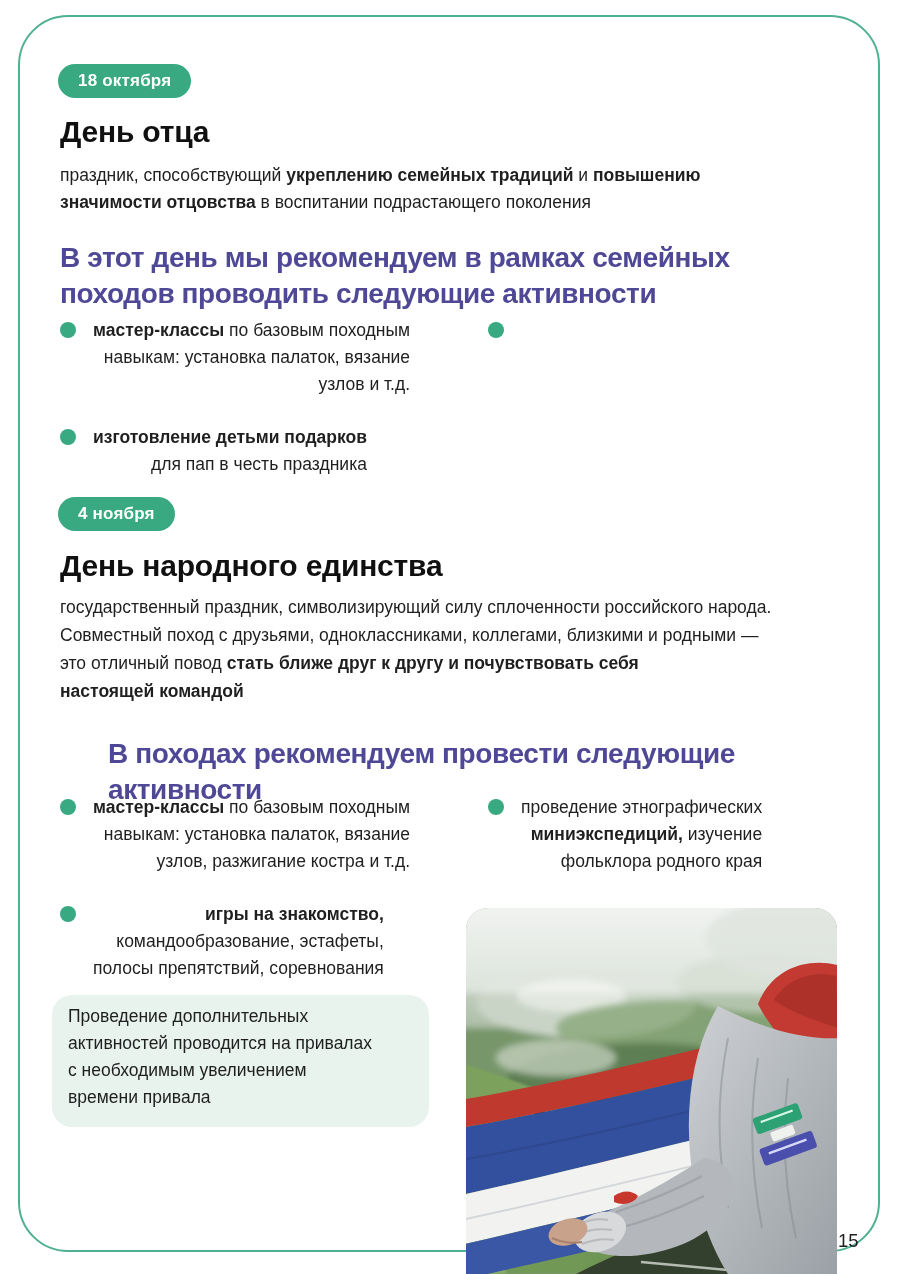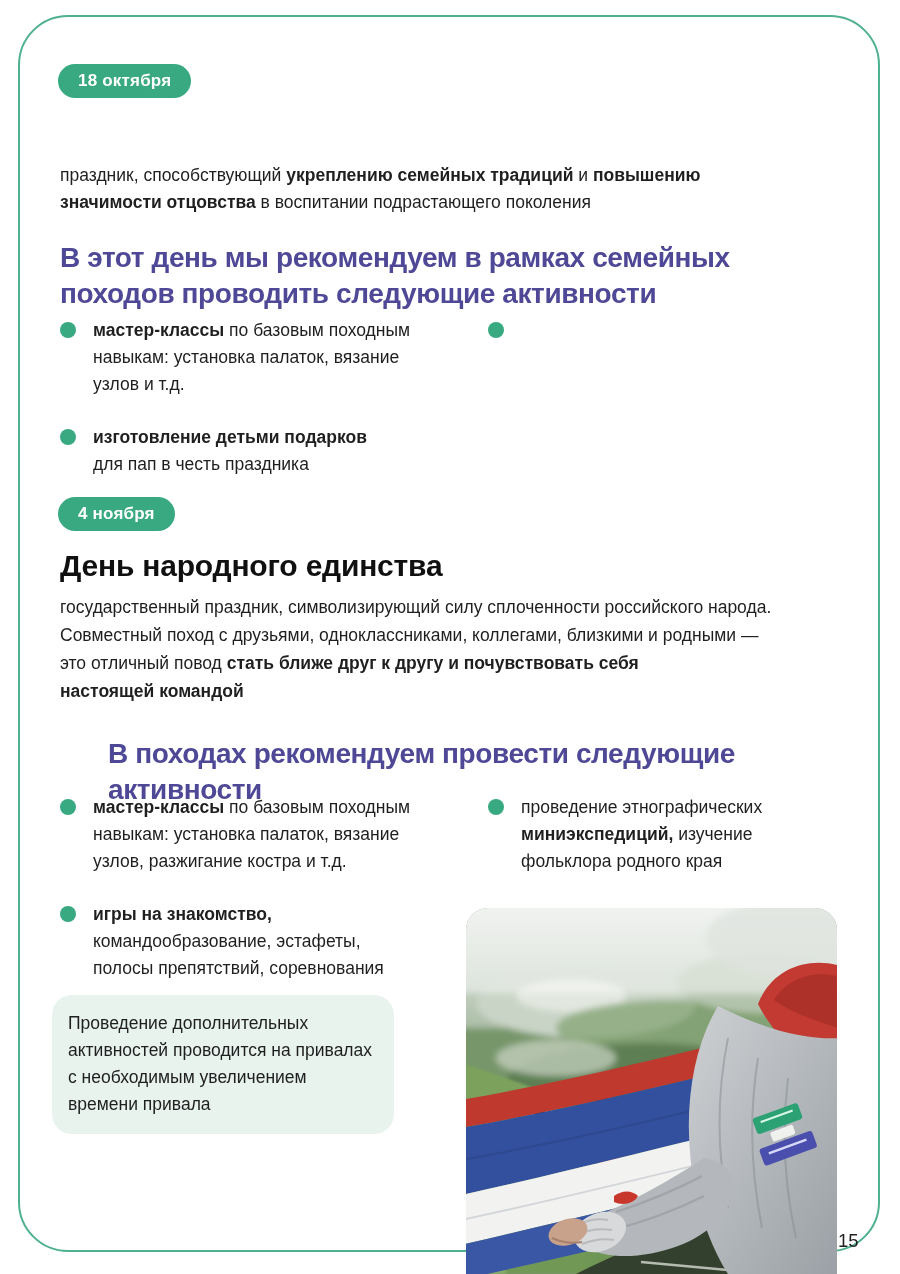--- a/index.html
+++ b/index.html
@@ -42,33 +42,33 @@
   .subhead {
     position:absolute; left:60px; width:820px;
     color:#4e4896; font-weight:700; font-size:28px; line-height:36px;
     letter-spacing:-0.4px; white-space:pre-line;
   }
   #sub1 { top:240px; }
   #sub2 { top:736px;margin-left:48px; }
 
   .bullets {
     position:absolute; left:60px; width:802px;
-    display:grid; grid-template-columns:428px 1fr; column-gap:0;
+    display:grid; grid-template-columns:428px 1fr; column-gap:0;text-align:right;
   }
   #bullets1 { top:317px; }
   #bullets2 { top:794px; }
   .bcol { display:flex; flex-direction:column; gap:26px; }
   .bitem { display:flex; gap:17px; }
   .dot { flex:0 0 16px; width:16px; height:16px; border-radius:50%; background:#38a981; margin-top:5px; }
   .btext { color:#1f1f1f; font-size:17.5px; line-height:27px; white-space:pre-line; }
 
   .callout {
-    position:absolute; left:52px; top:995px; width:342px; min-height:113px;
+    position:absolute; left:52px; top:995px; width:377px; min-height:113px;
     background:#e8f3ee; border-radius:20px; box-sizing:border-box;
-    padding:15px 16px 16px 16px;
+    padding:8px 16px 16px 16px;
   }
   .callout .btext { font-size:17.5px; line-height:27px; }
 
   .photo {
     position:absolute; left:466px; top:908px; width:371px; height:366px;
     border-radius:22px 22px 0 0; overflow:hidden; z-index:3; background:#8fa98b;
   }
   .photo svg { display:block; width:371px; height:366px; }
 
   .pagenum {
@@ -79,20 +79,21 @@
   b { font-weight:700; }
 </style>
 </head>
 <body>
 
 <div class="page">
 
   <div class="frame"></div>
 
   <div class="badge" id="badge1">18 октября</div>
+  <div class="h1" id="h1a">День отца</div>
   <div class="body-text" id="para1">праздник, способствующий <b>укреплению семейных традиций</b> и <b>повышению
 значимости отцовства</b> в воспитании подрастающего поколения</div>
   <div class="subhead" id="sub1">В этот день мы рекомендуем в рамках семейных
 походов проводить следующие активности</div>
 
   <div class="bullets" id="bullets1">
     <div class="bcol">
       <div class="bitem">
         <span class="dot"></span>
         <span class="btext"><b>мастер-классы</b> по базовым походным

